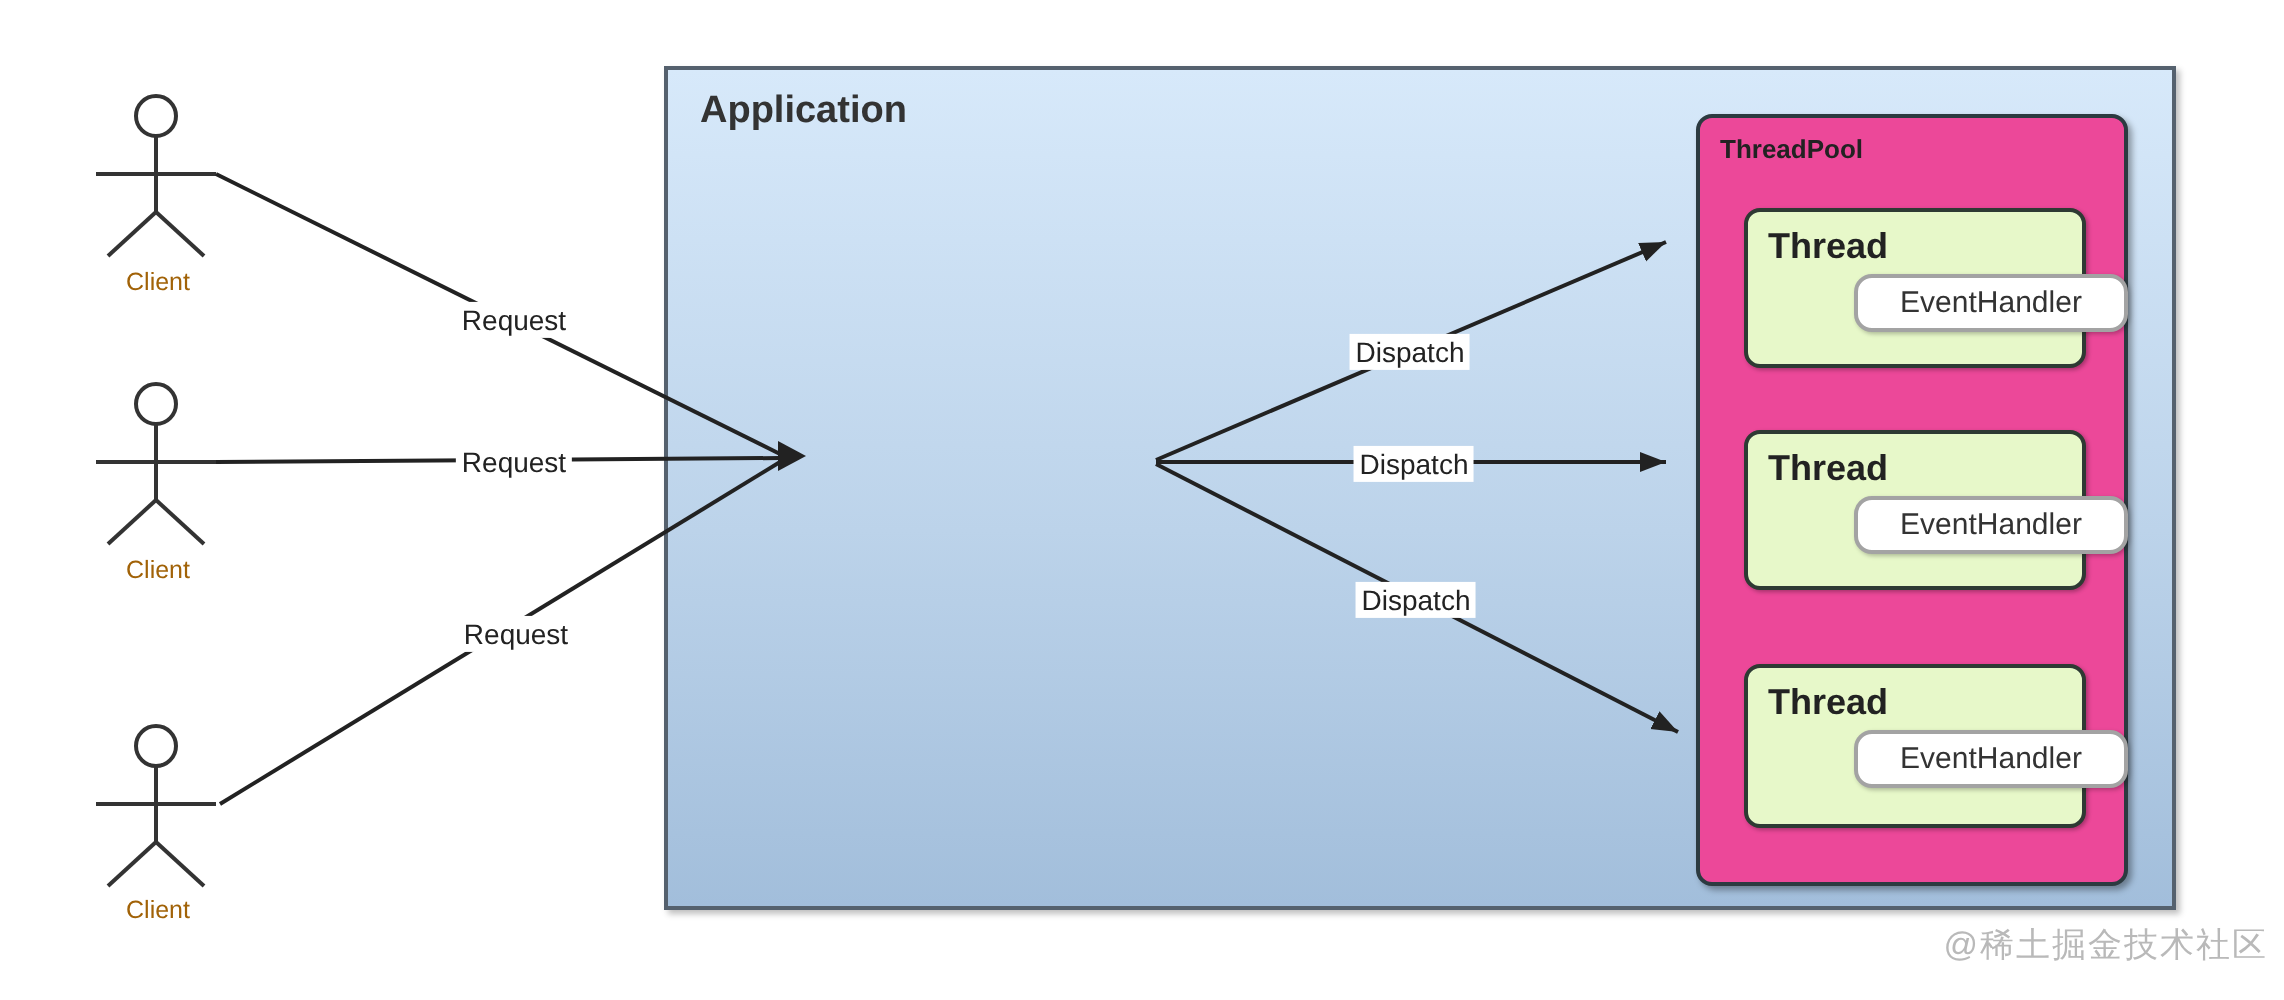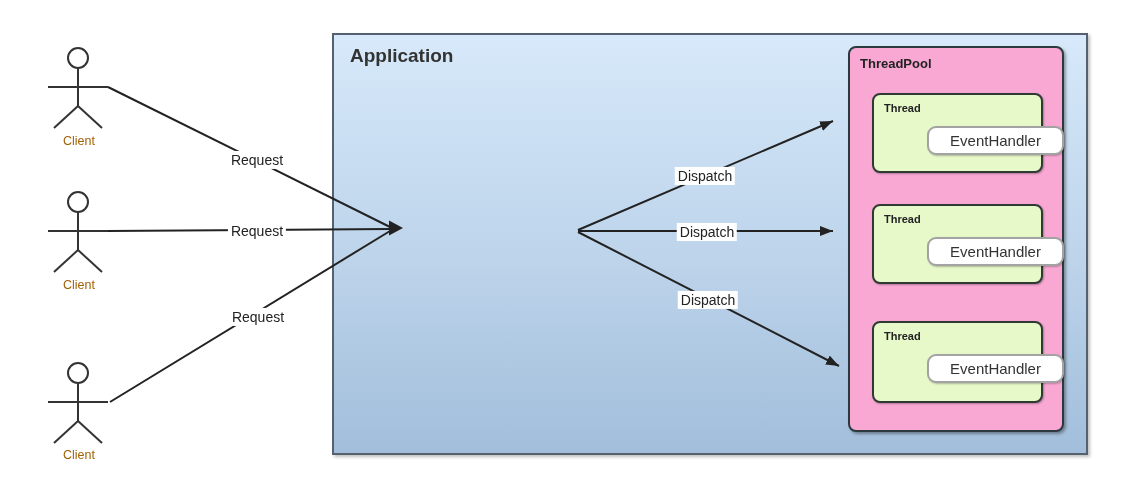--- a/index.html
+++ b/index.html
@@ -20,36 +20,36 @@
     font-size:19px; font-weight:bold; color:#333;
   }
   #event-dispatch {
     left:402px; top:183px; width:173px; height:95px;
     background:#c9f3f6; border:2px solid #2c3a40; border-radius:8px;
     box-shadow:2px 2px 3px rgba(0,0,0,0.35);
     display:flex; align-items:center; justify-content:center;
     font-size:13.5px; font-weight:600; color:#222;
   }
   #thread-pool {
-    left:848px; top:46px; width:216px; height:386px;
-    background:#f9a8d4; border:2px solid #2c3a40; border-radius:8px;
+    left:848px; top:57px; width:216px; height:386px;
+    background:#ec4899; border:2px solid #2c3a40; border-radius:8px;
     box-shadow:2px 2px 3px rgba(0,0,0,0.35);
   }
   #thread-pool .title {
     position:absolute; left:10px; top:8px;
     font-size:13px; font-weight:bold; color:#222;
   }
   .thread {
     position:absolute; left:22px; width:167px; height:76px;
     background:#e7f8c9; border:2px solid #2e3a33; border-radius:8px;
     box-shadow:1px 1px 2px rgba(0,0,0,0.3);
   }
   .thread .t-label {
     position:absolute; left:10px; top:7px;
-    font-size:11px; font-weight:bold; color:#222;
+    font-size:18px; font-weight:bold; color:#222;
   }
   .handler {
     position:absolute; left:13px; top:31px; width:137px; height:29px;
     box-sizing:border-box; background:#ffffff; border:2px solid #a3a3a3;
     border-radius:9px; display:flex; align-items:center; justify-content:center;
     font-size:15px; color:#333; box-shadow:1px 1px 2px rgba(0,0,0,0.25);margin-left:40px;
   }
   #thread-1 { top:45px; }
   #thread-2 { top:156px; }
   #thread-3 { top:273px; height:78px; }
@@ -155,13 +155,14 @@
   <div class="edge-label" id="request-label-2">Request</div>
   <div class="edge-label" id="request-label-3">Request</div>
   <div class="edge-label" id="dispatch-label-1">Dispatch</div>
   <div class="edge-label" id="dispatch-label-2">Dispatch</div>
   <div class="edge-label" id="dispatch-label-3">Dispatch</div>
 
   <div class="client-label" id="client-label-1">Client</div>
   <div class="client-label" id="client-label-2">Client</div>
   <div class="client-label" id="client-label-3">Client</div>
 
+  <div id="watermark">@稀土掘金技术社区</div>
 </div>
 
 </body></html>

